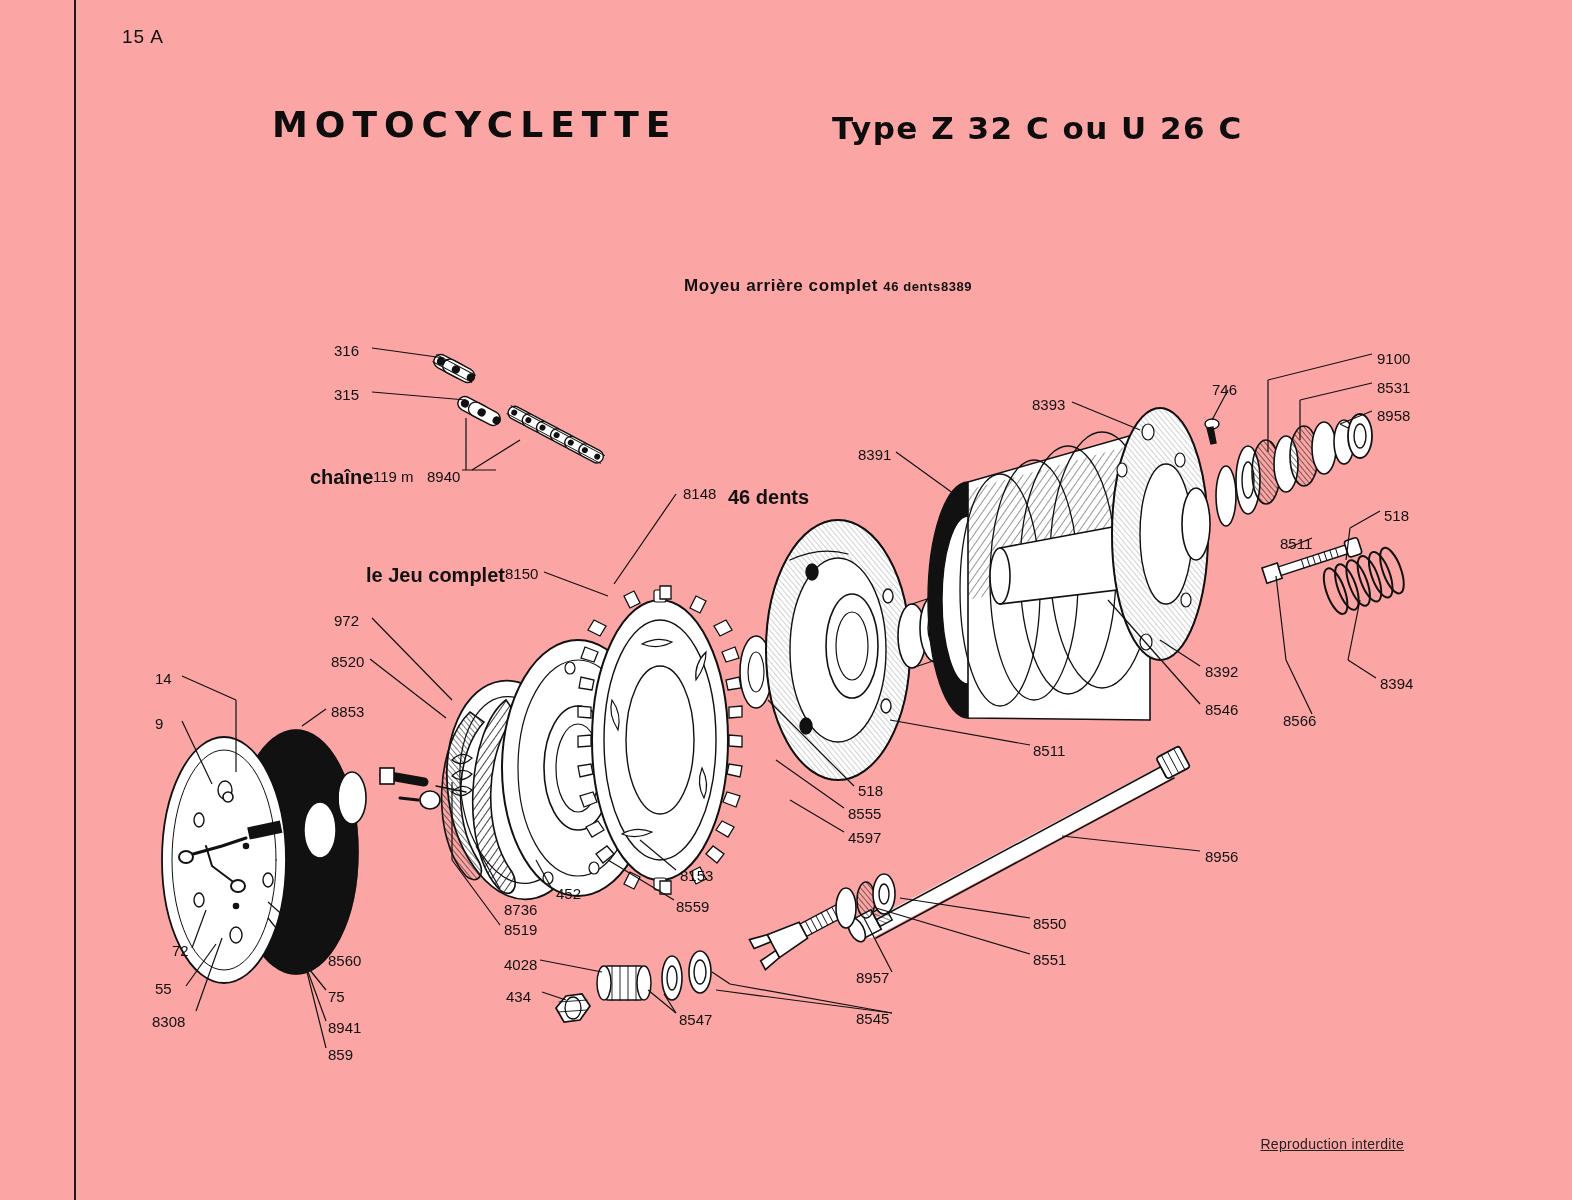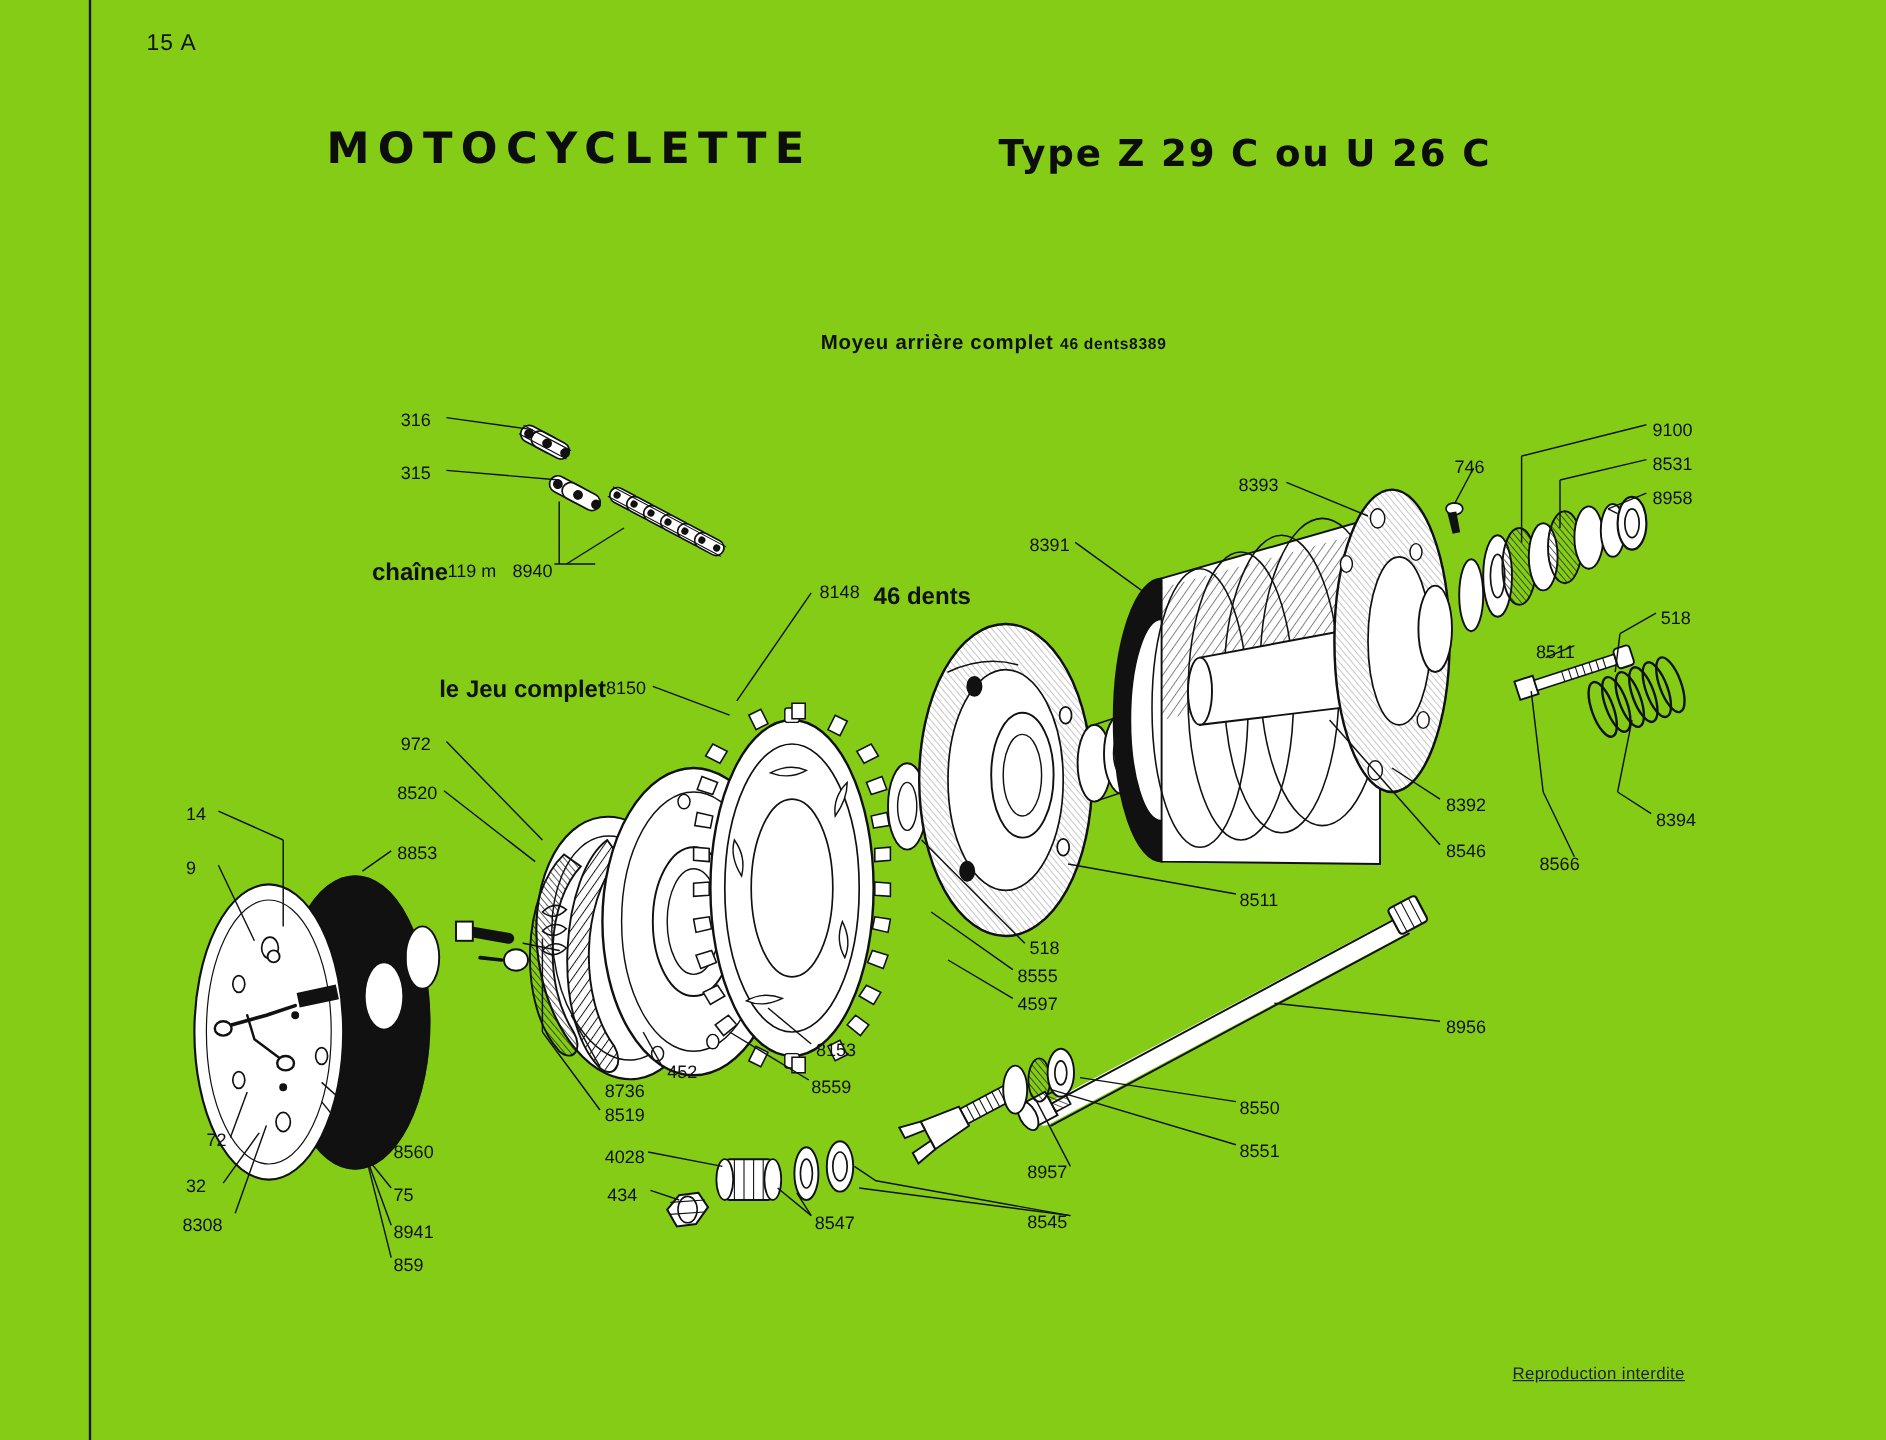--- a/index.html
+++ b/index.html
@@ -7,21 +7,21 @@
     padding: 0;
     background: #ffffff;
   }
   body {
     font-family: "Liberation Sans", sans-serif;
   }
   #page {
     position: relative;
     width: 1572px;
     height: 1200px;
-    background: #84cc16;
+    background: #fca5a5;
     overflow: hidden;
   }
   
   #frame-left {
     position: absolute;
     left: 74px;
     top: 0px;
     width: 2px;
     height: 1200px;
     background: #1a1a1a;
@@ -98,21 +98,21 @@
 </style>
 </head>
 <body>
 
 <div id="page">
 
   <div id="frame-left"></div>
 
   <div class="page-num">15 A</div>
   <div class="title-main">MOTOCYCLETTE</div>
-  <div class="title-sub">Type Z 29 C ou U 26 C</div>
+  <div class="title-sub">Type Z 32 C ou U 26 C</div>
 
   <div class="subtitle">
     <span>Moyeu  arrière   complet </span><span class="small">46 dents</span><span class="small">8389</span>
   </div>
 
   <svg class="part" style="left:0;top:0;" width="1572" height="1200" viewBox="0 0 1572 1200">
     <defs>
       <pattern id="hatchA" width="6" height="6" patternUnits="userSpaceOnUse" patternTransform="rotate(35)">
         <line x1="0" y1="0" x2="0" y2="6" stroke="#111" stroke-width="1.6"></line>
       </pattern>
@@ -506,21 +506,21 @@
       <div class="label" style="left: 683px; top: 485px;">8148</div>
       <div class="label bold" style="left: 728px; top: 486px;">46 dents</div>
       <div class="label bold" style="left: 366px; top: 564px;">le Jeu complet</div>
       <div class="label" style="left: 505px; top: 565px;">8150</div>
       <div class="label" style="left: 334px; top: 612px;">972</div>
       <div class="label" style="left: 331px; top: 653px;">8520</div>
       <div class="label" style="left: 331px; top: 703px;">8853</div>
       <div class="label" style="left: 155px; top: 670px;">14</div>
       <div class="label" style="left: 155px; top: 715px;">9</div>
       <div class="label" style="left: 172px; top: 942px;">72</div>
-      <div class="label" style="left: 155px; top: 980px;">32</div>
+      <div class="label" style="left: 155px; top: 980px;">55</div>
       <div class="label" style="left: 152px; top: 1013px;">8308</div>
       <div class="label" style="left: 328px; top: 952px;">8560</div>
       <div class="label" style="left: 328px; top: 988px;">75</div>
       <div class="label" style="left: 328px; top: 1019px;">8941</div>
       <div class="label" style="left: 328px; top: 1046px;">859</div>
       <div class="label" style="left: 504px; top: 885px; margin-top: 16px;">8736</div>
       <div class="label" style="left: 556px; top: 885px;">452</div>
       <div class="label" style="left: 504px; top: 921px;">8519</div>
       <div class="label" style="left: 676px; top: 898px;">8559</div>
       <div class="label" style="left: 680px; top: 867px;">8153</div>

